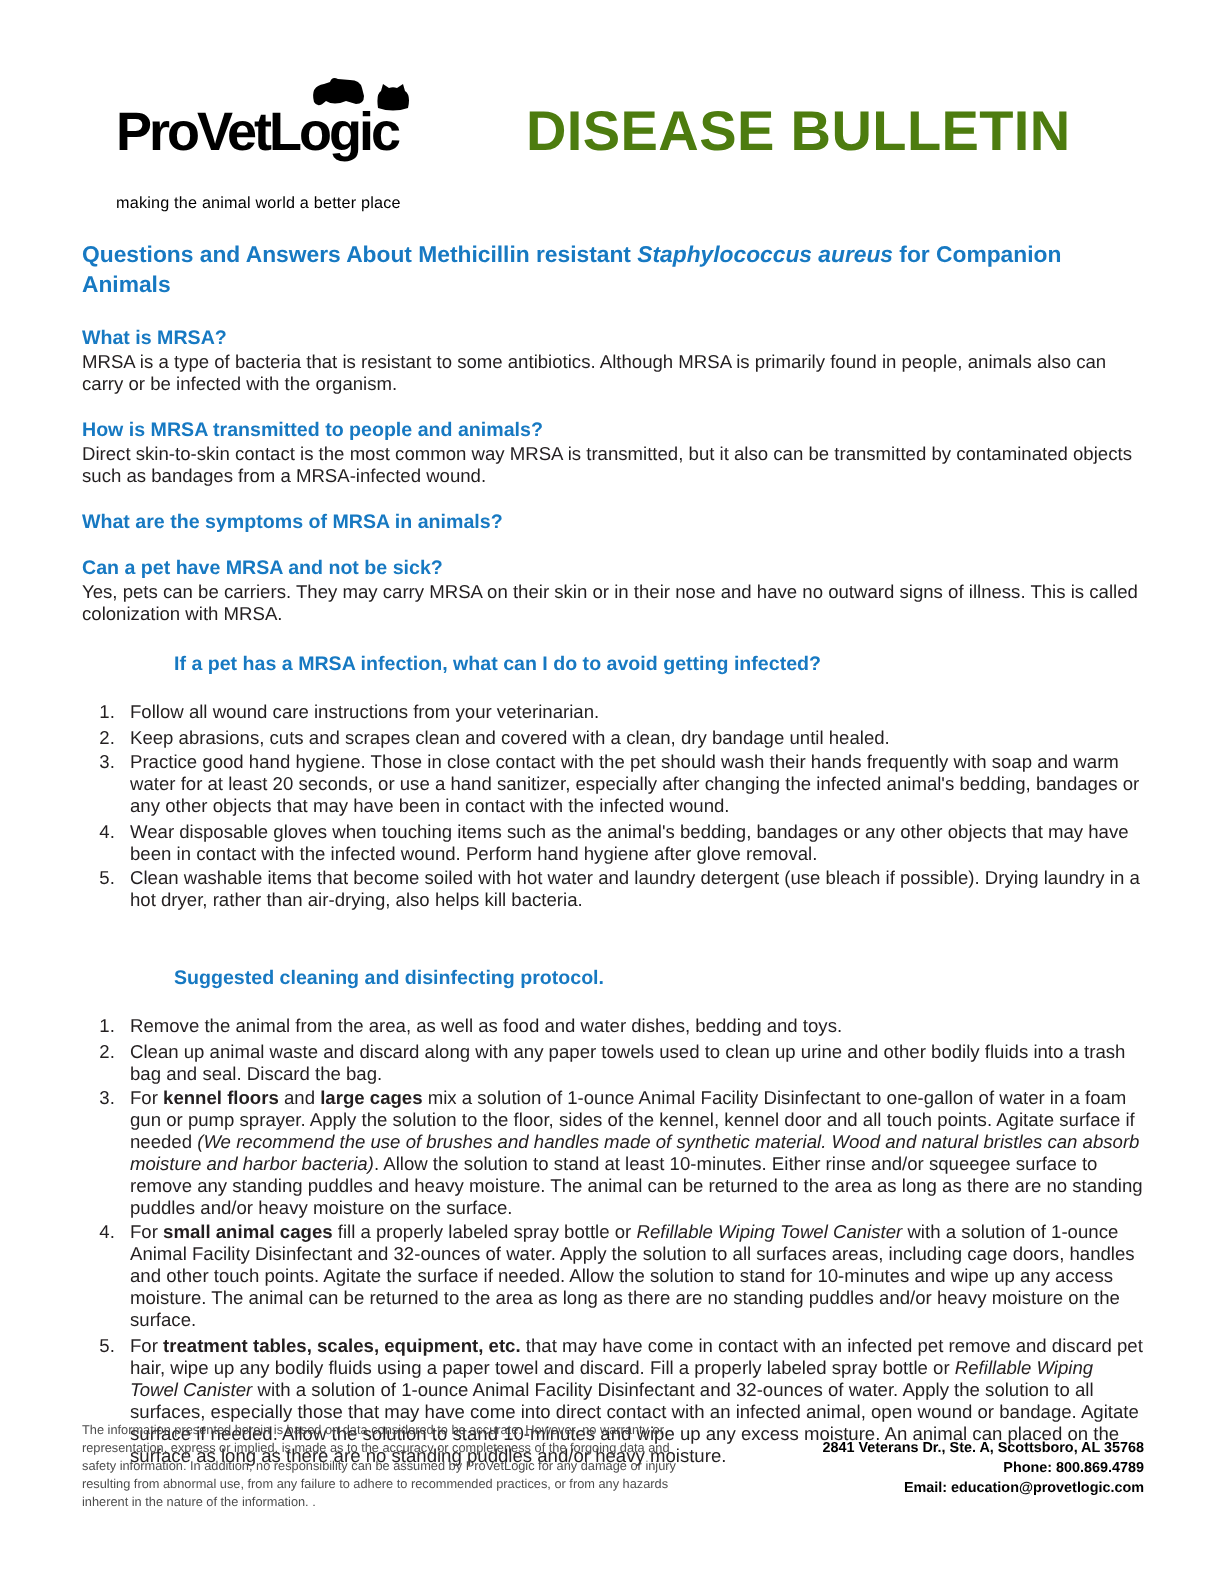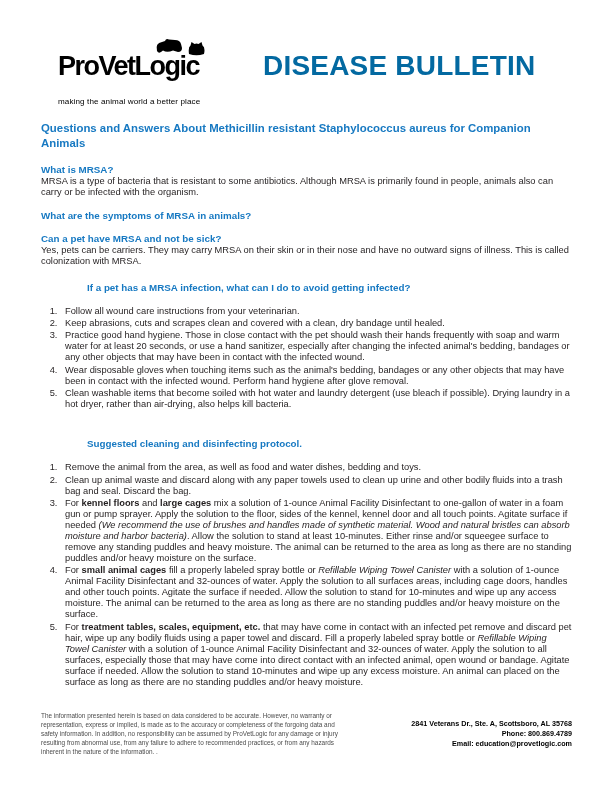--- a/index.html
+++ b/index.html
@@ -18,21 +18,21 @@
   .logo-animals { position:absolute; left:96px; top:0; height:18px; display:flex; align-items:flex-end; gap:2px; }
   .logo-animals svg { display:block; }
   .logo-wordmark {
     margin-top:15px;
     font-size:27px; font-weight:bold; letter-spacing:-1.5px;
     line-height:1; color:#000;
   }
   .logo-tagline { margin-top:17px; font-size:8.1px; font-weight:500; color:#000; letter-spacing:0.1px; }
   .bulletin-title {
     position:absolute; left:205px; top:12px;
-    font-size:28px; font-weight:bold; color:#0369a1; letter-spacing:0.2px;
+    font-size:28px; font-weight:bold; color:#4d7c0f; letter-spacing:0.2px;
     white-space:nowrap;
   }
   
   .content { position:absolute; top:121px; left:41px; width:532px; }
   .doc-title {
     color:#1779c2; font-size:11.4px; font-weight:bold; line-height:1.3;
     margin-bottom:13px;
   }
   .qa-heading {
     color:#1779c2; font-size:9.8px; font-weight:bold;
@@ -85,27 +85,31 @@
         </span>
       </div>
       <div class="logo-wordmark">ProVetLogic</div>
       <div class="logo-tagline">making the animal world a better place</div>
     </div>
     <h1 class="bulletin-title">DISEASE BULLETIN</h1>
   </header>
 
   <main class="content">
 
-    <h2 class="doc-title"><span>Questions and Answers About Methicillin resistant </span><span style=" margin-top: 31px;">Staphylococcus aureus</span><span> for Companion Animals</span></h2>
+    <h2 class="doc-title"><span>Questions and Answers About Methicillin resistant </span><span style="font-style: italic; margin-top: 31px;">Staphylococcus aureus</span><span> for Companion Animals</span></h2>
 
     <section>
       <h3 class="qa-heading">What is MRSA?</h3>
       <p class="qa-body">MRSA is a type of bacteria that is resistant to some antibiotics. Although MRSA is primarily found in people, animals also can carry or be infected with the organism.</p>
     </section>
 
+    <section>
+      <h3 class="qa-heading">How is MRSA transmitted to people and animals?</h3>
+      <p class="qa-body">Direct skin-to-skin contact is the most common way MRSA is transmitted, but it also can be transmitted by contaminated objects such as bandages from a MRSA-infected wound.</p>
+    </section>
 
     <section>
       <h3 class="qa-heading">What are the symptoms of MRSA in animals?</h3>
     </section>
 
     <section>
       <h3 class="qa-heading">Can a pet have MRSA and not be sick?</h3>
       <p class="qa-body">Yes, pets can be carriers. They may carry MRSA on their skin or in their nose and have no outward signs of illness. This is called colonization with MRSA.</p>
     </section>
 

